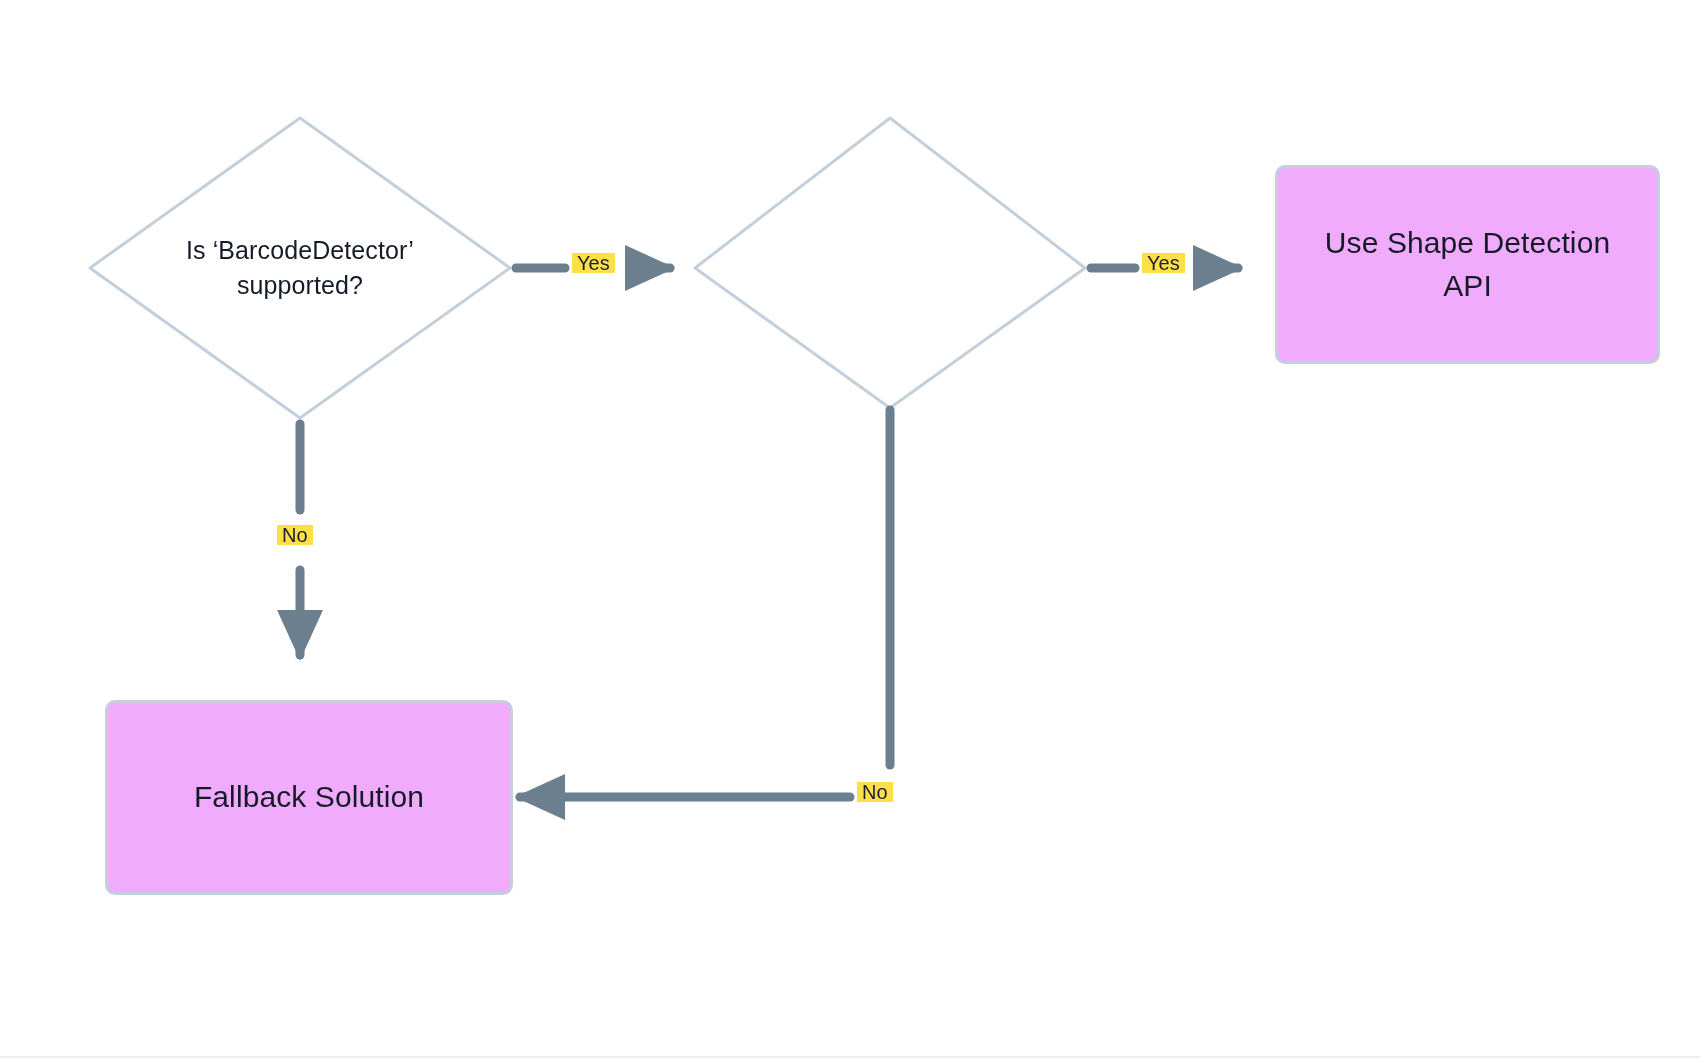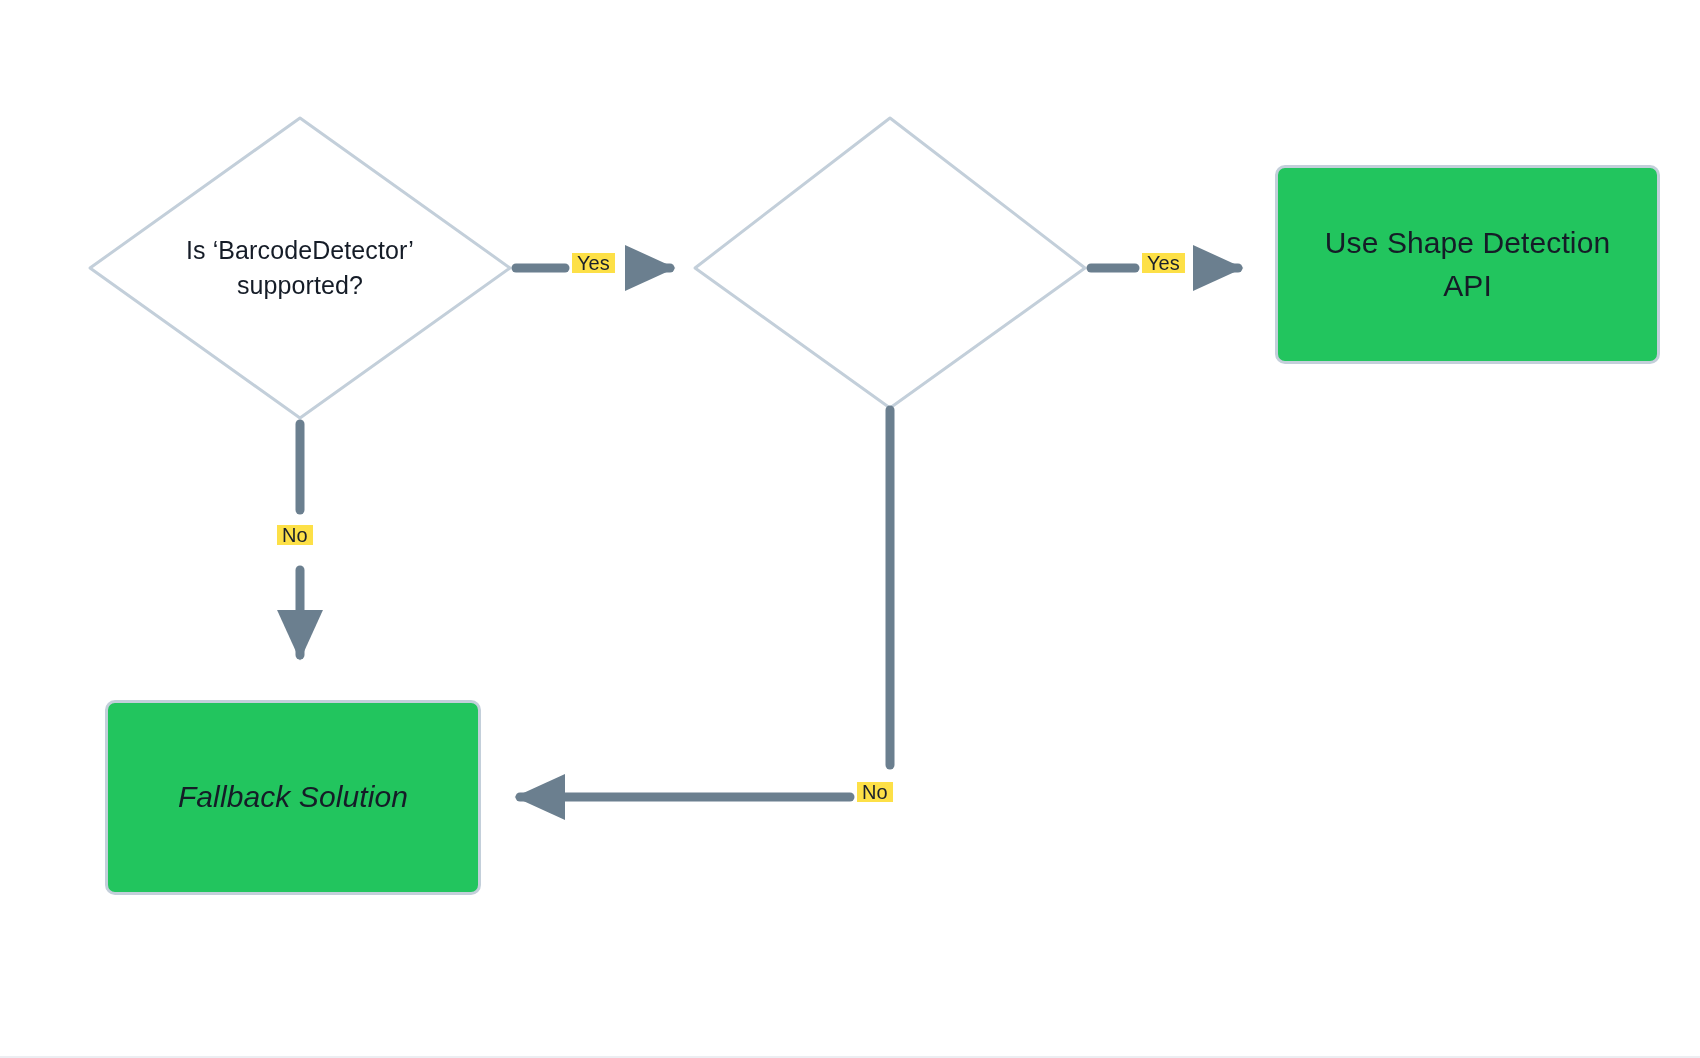--- a/index.html
+++ b/index.html
@@ -38,21 +38,21 @@
     text-align: center;
     color: #151c27;
     line-height: 1.42;
     white-space: pre-line;
     letter-spacing: 0.1px;
   }
   
   .rect-node {
     border: 3px solid #c3cfda;
     border-radius: 10px;
-    background: #22c55e;
+    background: #f0abfc;
   }
   .rect-node .node-label {
     font-size: 30px;
   }
   
   .diamond-node {
     background: transparent;
   }
   .diamond-node .node-label {
     font-size: 25px;
@@ -111,21 +111,21 @@
     <div class="node-label">Is ‘BarcodeDetector’
 supported?</div>
   </div>
 
 
   <div class="node rect-node" style="left:1275px; top:165px; width:385px; height:199px;">
     <div class="node-label">Use Shape Detection
 API</div>
   </div>
 
-  <div class="node rect-node" style="left:105px; top:700px; width:376px; height:195px;font-style:italic;">
+  <div class="node rect-node" style="left:105px; top:700px; width:408px; height:195px;">
     <div class="node-label">Fallback Solution</div>
   </div>
 
   <div class="edge-label" style="left:572px; top:253px;">Yes</div>
 
   <div class="edge-label" style="left:277px; top:525px;">No</div>
 
   <div class="edge-label" style="left:1142px; top:253px;">Yes</div>
 
   <div class="edge-label" style="left:857px; top:782px;">No</div>

